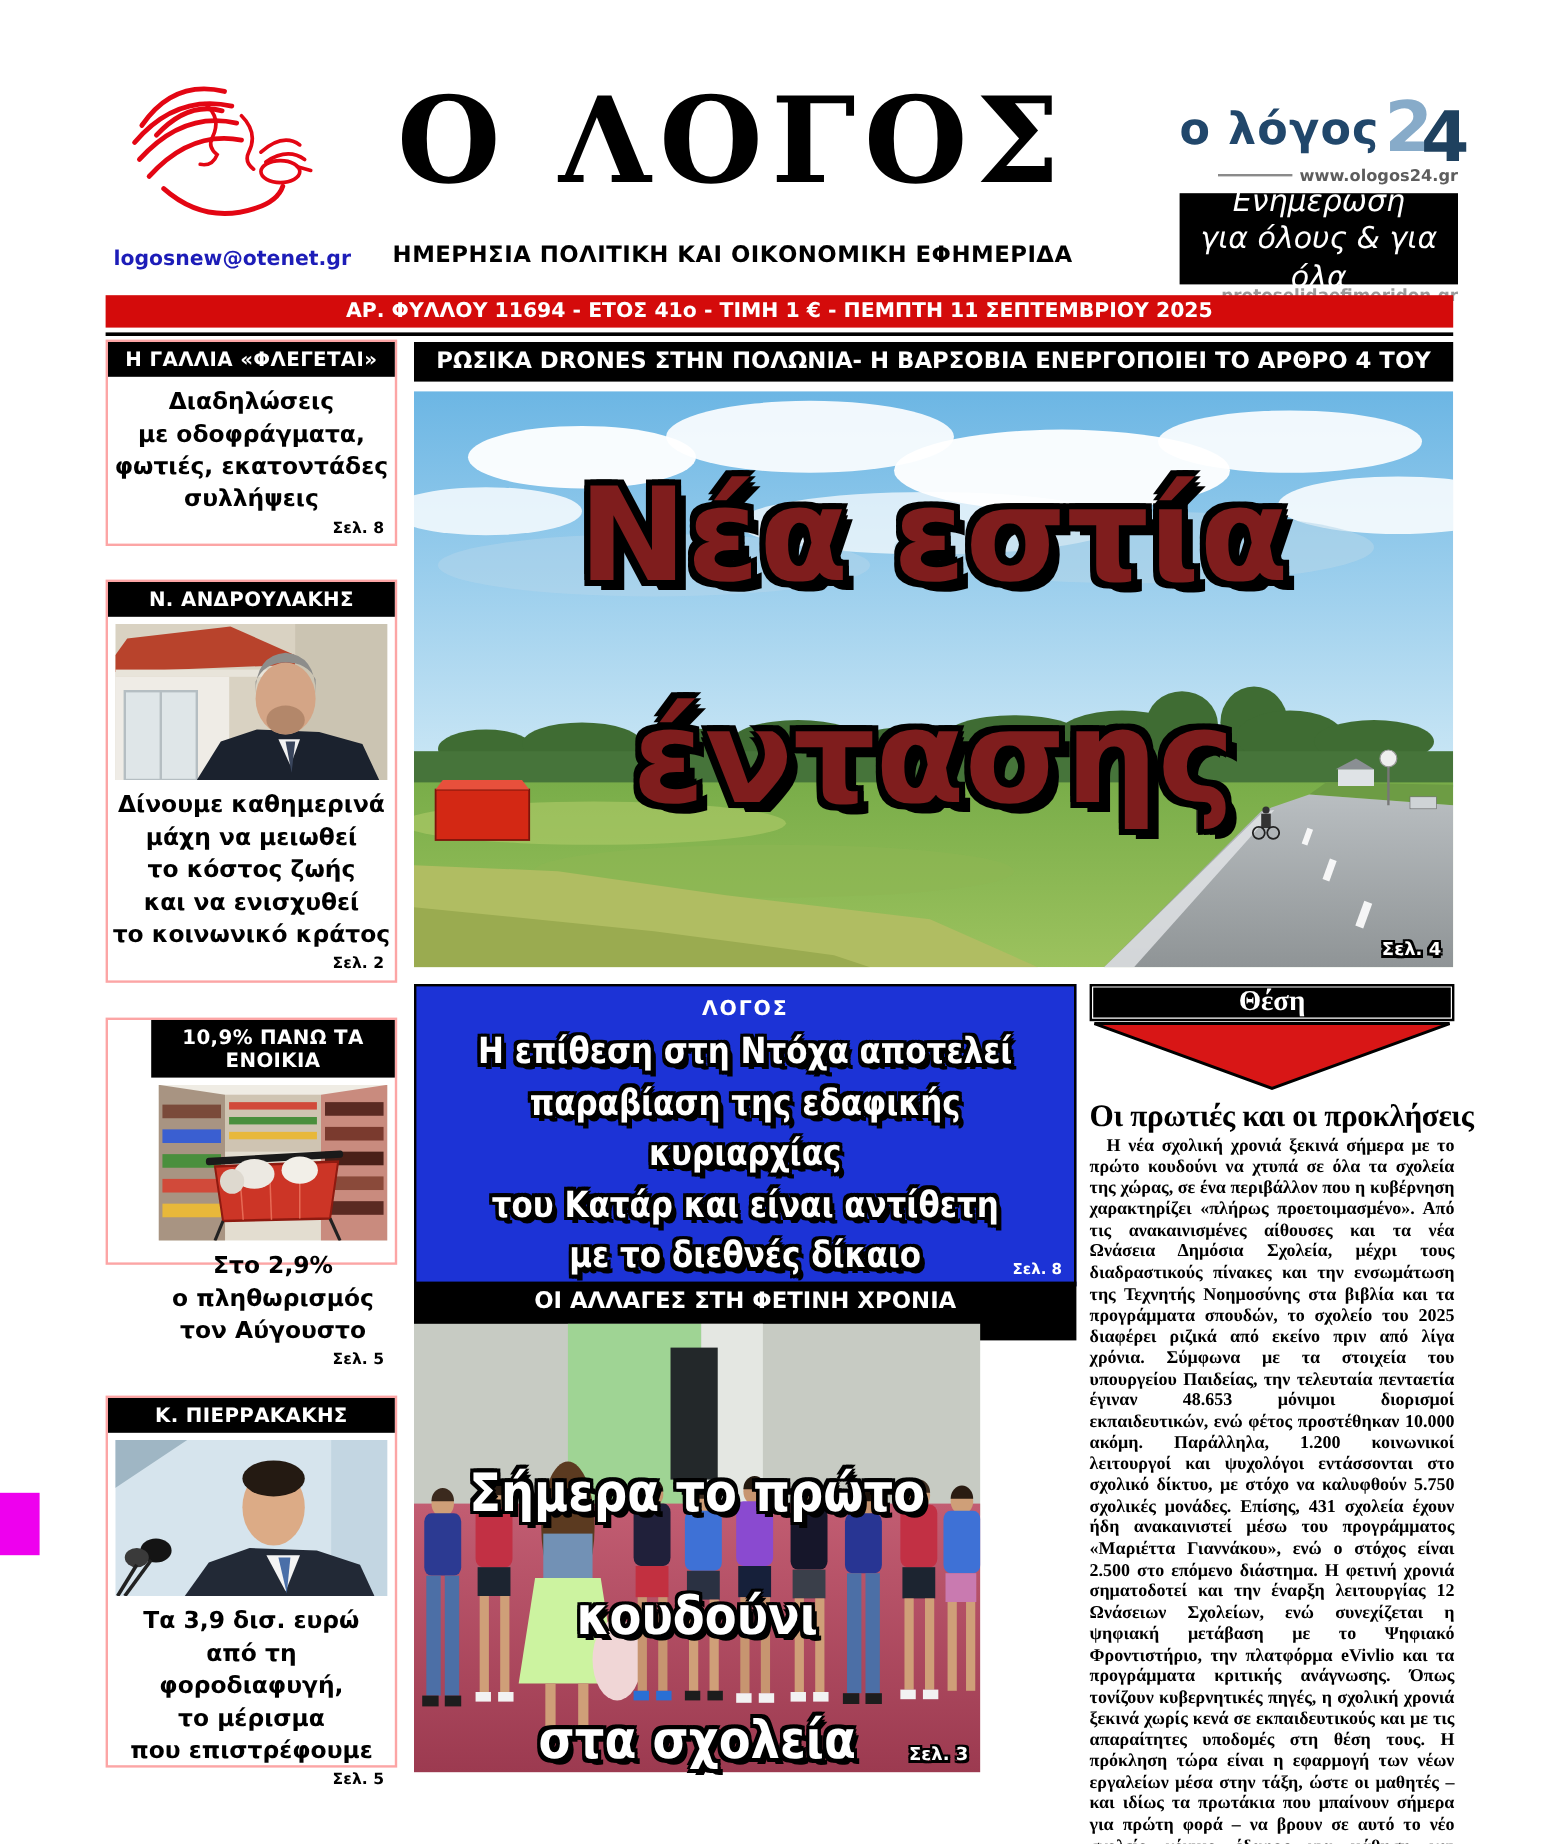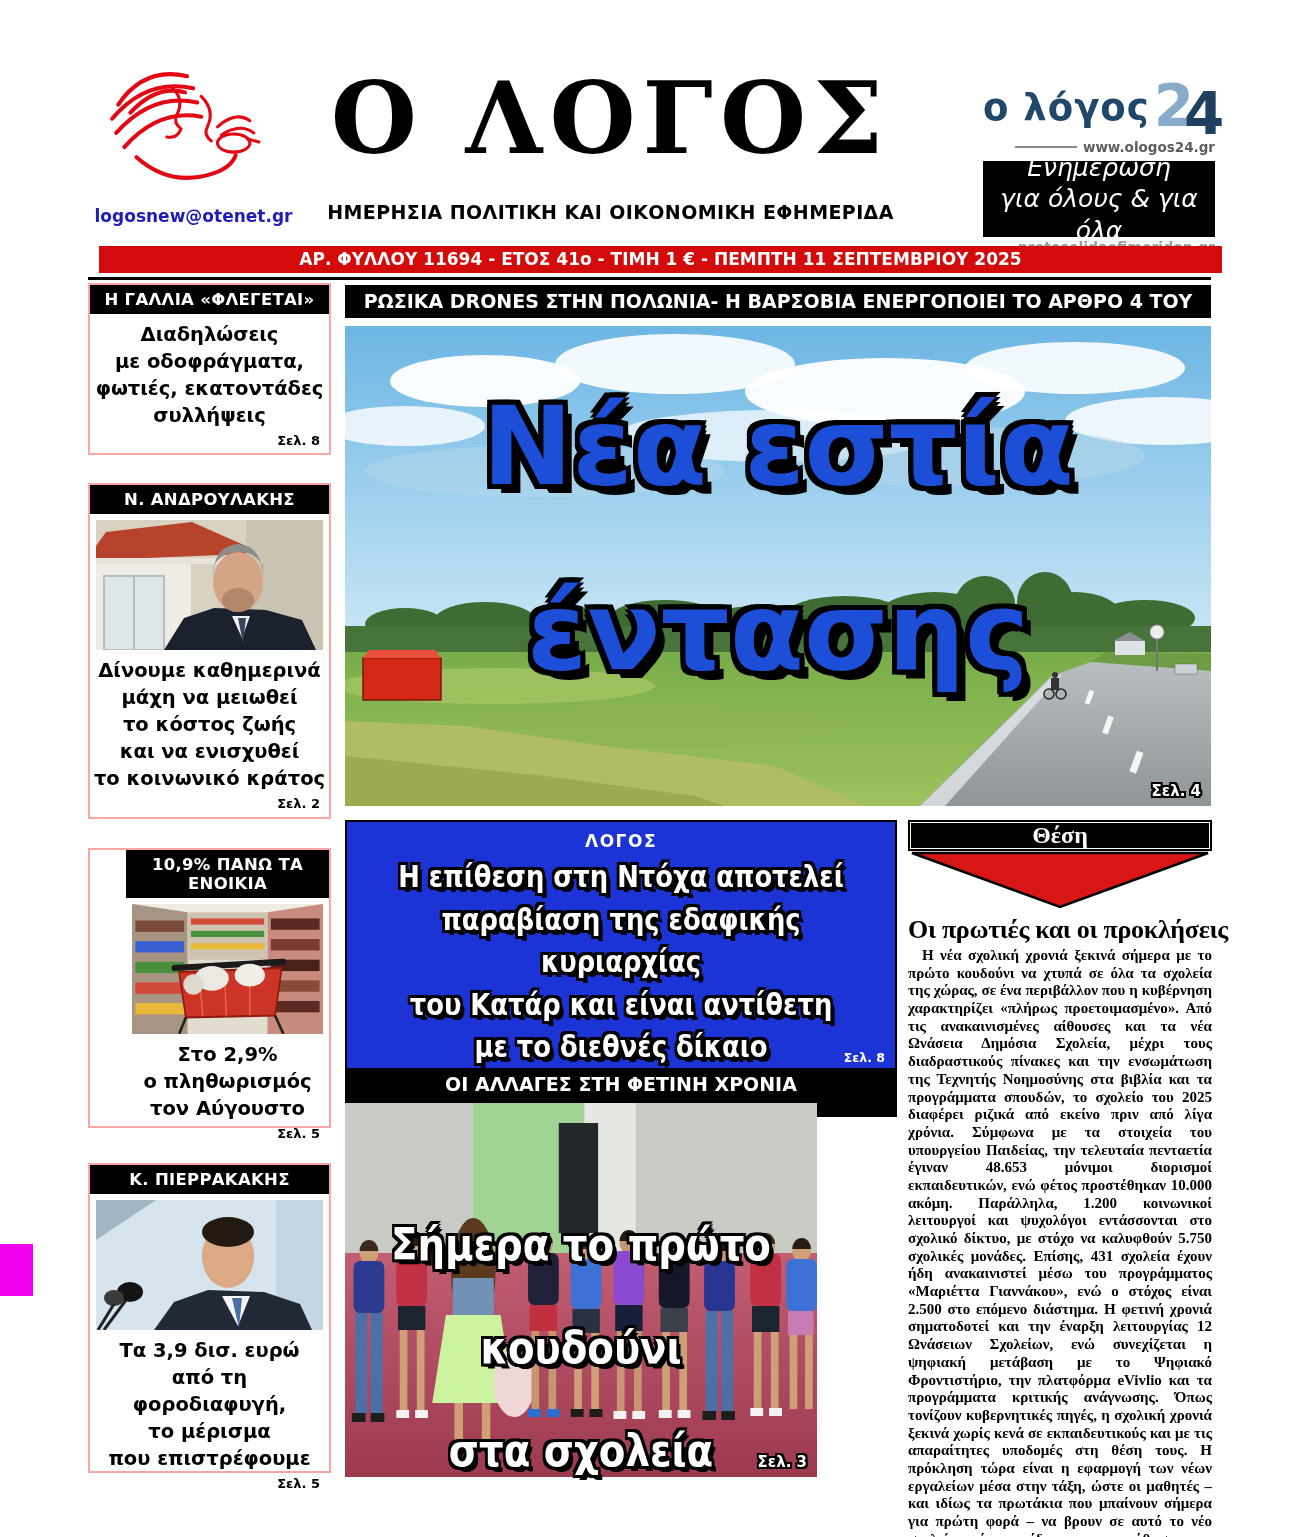--- a/index.html
+++ b/index.html
@@ -26,51 +26,51 @@
   .site-url .rule{display:inline-block;width:62px;border-top:2px solid #8a8a8a;
                   margin-right:6px;vertical-align:4px;}
   .slogan-box{position:absolute;left:983px;top:161px;width:232px;height:76px;background:#000;
               color:#fff;display:flex;align-items:center;justify-content:center;}
   .slogan-box span{font-style:italic;font-size:25px;line-height:1.25;text-align:center;white-space:pre-line;}
   .watermark{position:absolute;left:983px;top:239px;width:232px;text-align:right;
              font-weight:bold;font-size:14px;color:#9b9b9b;}
 
   
   .issue-bar{position:absolute;left:88px;top:246px;width:1123px;height:27px;background:#d40b0b;
-             color:#fff;font-weight:bold;font-size:17px;text-align:center;line-height:27px;margin-left:11px;}
+             color:#fff;font-weight:bold;font-size:17px;text-align:center;line-height:27px;}
   .top-rule{position:absolute;left:88px;top:277px;width:1123px;height:3px;background:#000;}
 
   
   .lbox{position:absolute;left:88px;width:243px;border:2px solid #fca5a5;background:#fff;box-sizing:border-box;}
   .lbox .hdr{background:#000;color:#fff;font-weight:bold;font-size:16.5px;text-align:center;
              padding:5px 2px;letter-spacing:.3px;}
   .lbox .photo{margin:6px 6px 0 6px;height:130px;overflow:hidden;}
   .lbox .photo svg{width:100%;height:100%;}
   .lbox .body{font-weight:bold;font-size:19.5px;line-height:1.38;text-align:center;
               white-space:pre-line;padding:8px 2px 0;}
   .lbox .pg{text-align:right;font-weight:bold;font-size:13px;padding:3px 9px 6px;}
   #box1{top:283px;height:172px;}
   #box2{top:483px;height:336px;}
-  #box3{top:848px;height:280px;padding-left:36px;}
+  #box3{top:848px;height:206px;padding-left:36px;}
   #box4{top:1163px;height:310px;}
   .print-mark{position:absolute;left:0;top:1244px;width:33px;height:52px;background:#ee00ee;}
 
   
   .banner{position:absolute;background:#000;color:#fff;font-weight:bold;text-align:center;box-sizing:border-box;}
   .banner1{left:345px;top:285px;width:866px;height:33px;font-size:19px;line-height:33px;}
   .banner2{left:345px;top:1068px;width:552px;height:49px;font-size:19px;line-height:33px;}
   .main-photo{position:absolute;left:345px;top:326px;width:866px;height:480px;}
   .main-photo svg,.school-photo svg{width:100%;height:100%;}
   .ol-sm{text-shadow:-2px -2px 0 #000,2px -2px 0 #000,-2px 2px 0 #000,2px 2px 0 #000,
          -2px 0 0 #000,2px 0 0 #000,0 -2px 0 #000,0 2px 0 #000;}
   .ol-md{text-shadow:-3px -3px 0 #000,3px -3px 0 #000,-3px 3px 0 #000,3px 3px 0 #000,
          -3px 0 0 #000,3px 0 0 #000,0 -3px 0 #000,0 3px 0 #000,5px 5px 0 #000;}
   .ol-lg{text-shadow:-5px -5px 0 #000,5px -5px 0 #000,-5px 5px 0 #000,5px 5px 0 #000,
          -5px 0 0 #000,5px 0 0 #000,0 -5px 0 #000,0 5px 0 #000,9px 9px 0 #000;}
-  .main-headline{position:absolute;left:0;right:0;top:28px;text-align:center;color:#1d4ed8;
+  .main-headline{position:absolute;left:0;right:0;top:28px;text-align:center;color:#7f1d1d;
                  font-weight:bold;font-size:108px;line-height:185px;white-space:pre-line;}
   .photo-pg{position:absolute;right:10px;bottom:6px;color:#fff;font-weight:bold;font-size:15px;padding-left:21px;}
 
   
   .ypex{position:absolute;left:345px;top:820px;width:552px;height:252px;background:#1c33d6;
         border:2px solid #000;box-sizing:border-box;}
   .ypex .kicker{text-align:center;color:#fff;font-weight:bold;font-size:17px;letter-spacing:1.5px;margin-top:9px;}
   .ypex .head{margin-top:5px;text-align:center;color:#fff;font-weight:bold;font-size:30px;
               line-height:1.42;white-space:pre-line;transform:scaleX(.86);transform-origin:50% 0;}
   .ypex .pg{position:absolute;right:10px;bottom:5px;color:#fff;font-weight:bold;font-size:12.5px;}

